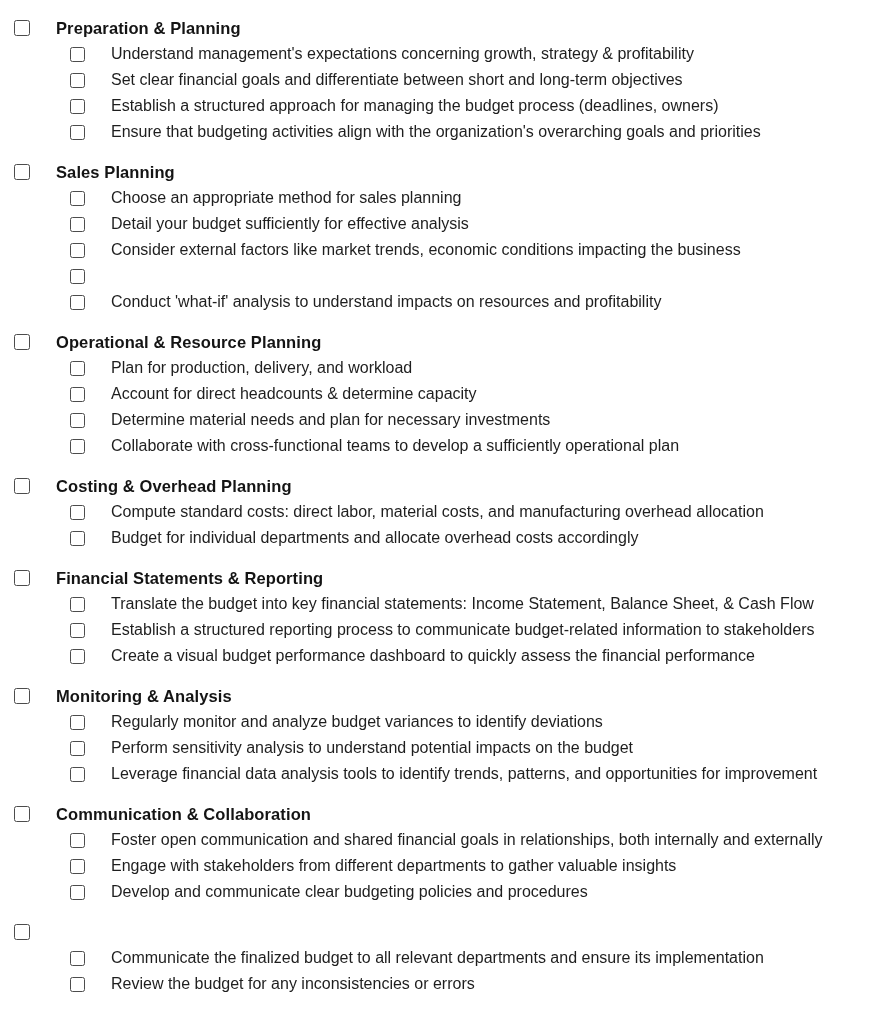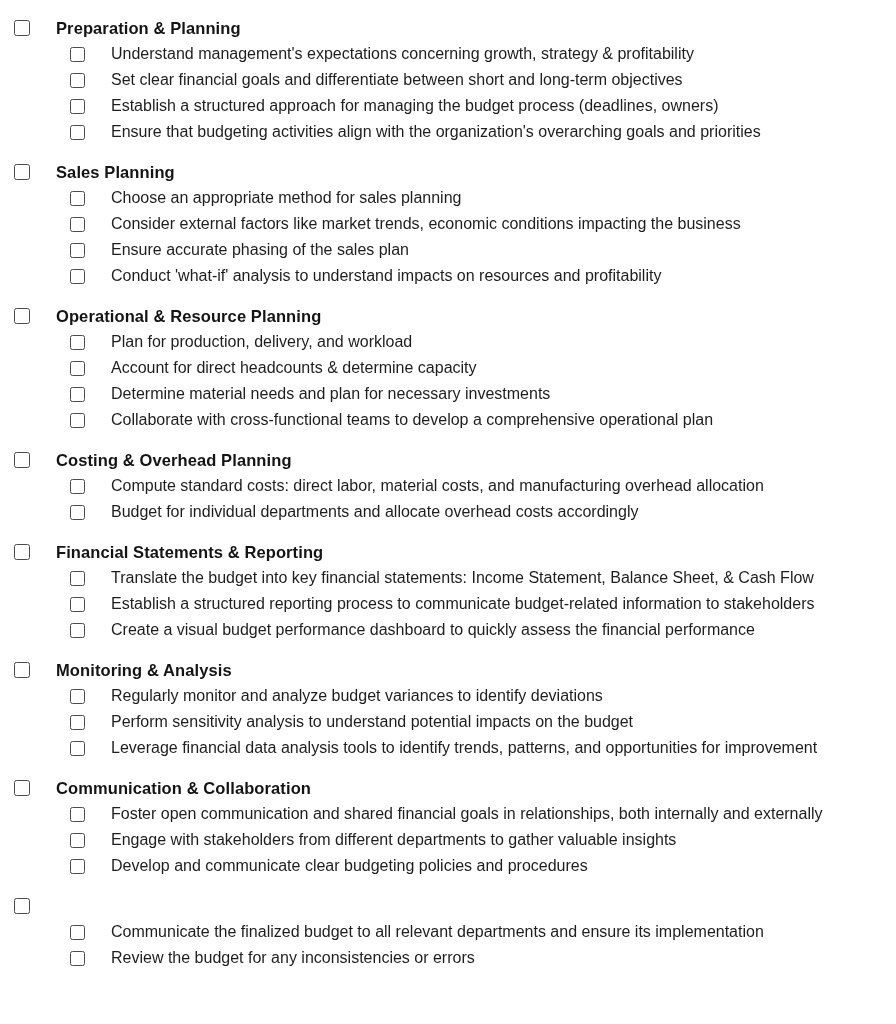--- a/index.html
+++ b/index.html
@@ -92,29 +92,32 @@
     <div class="row header-row">
       <span class="checkbox" role="checkbox" aria-checked="false"></span>
       <span class="title">Sales Planning</span>
     </div>
     <div class="items">
   <div class="row item-row">
     <span class="checkbox" role="checkbox" aria-checked="false"></span>
     <span class="label">Choose an appropriate method for sales planning</span>
   </div>
 
+  <div class="row item-row">
+    <span class="checkbox" role="checkbox" aria-checked="false"></span>
+    <span class="label">Detail your budget sufficiently for effective analysis</span>
+  </div>
 
   <div class="row item-row">
     <span class="checkbox" role="checkbox" aria-checked="false"></span>
     <span class="label">Consider external factors like market trends, economic conditions impacting the business</span>
   </div>
 
   <div class="row item-row">
     <span class="checkbox" role="checkbox" aria-checked="false"></span>
-    <span class="label">Ensure accurate phasing of the sales plan</span>
   </div>
 
   <div class="row item-row">
     <span class="checkbox" role="checkbox" aria-checked="false"></span>
     <span class="label">Conduct 'what-if' analysis to understand impacts on resources and profitability</span>
   </div>
 </div>
   </div>
 
   <div class="section">
@@ -133,21 +136,21 @@
     <span class="label">Account for direct headcounts &amp; determine capacity</span>
   </div>
 
   <div class="row item-row">
     <span class="checkbox" role="checkbox" aria-checked="false"></span>
     <span class="label">Determine material needs and plan for necessary investments</span>
   </div>
 
   <div class="row item-row">
     <span class="checkbox" role="checkbox" aria-checked="false"></span>
-    <span class="label">Collaborate with cross-functional teams to develop a comprehensive operational plan</span>
+    <span class="label">Collaborate with cross-functional teams to develop a sufficiently operational plan</span>
   </div>
 </div>
   </div>
 
   <div class="section">
     <div class="row header-row">
       <span class="checkbox" role="checkbox" aria-checked="false"></span>
       <span class="title">Costing &amp; Overhead Planning</span>
     </div>
     <div class="items">

